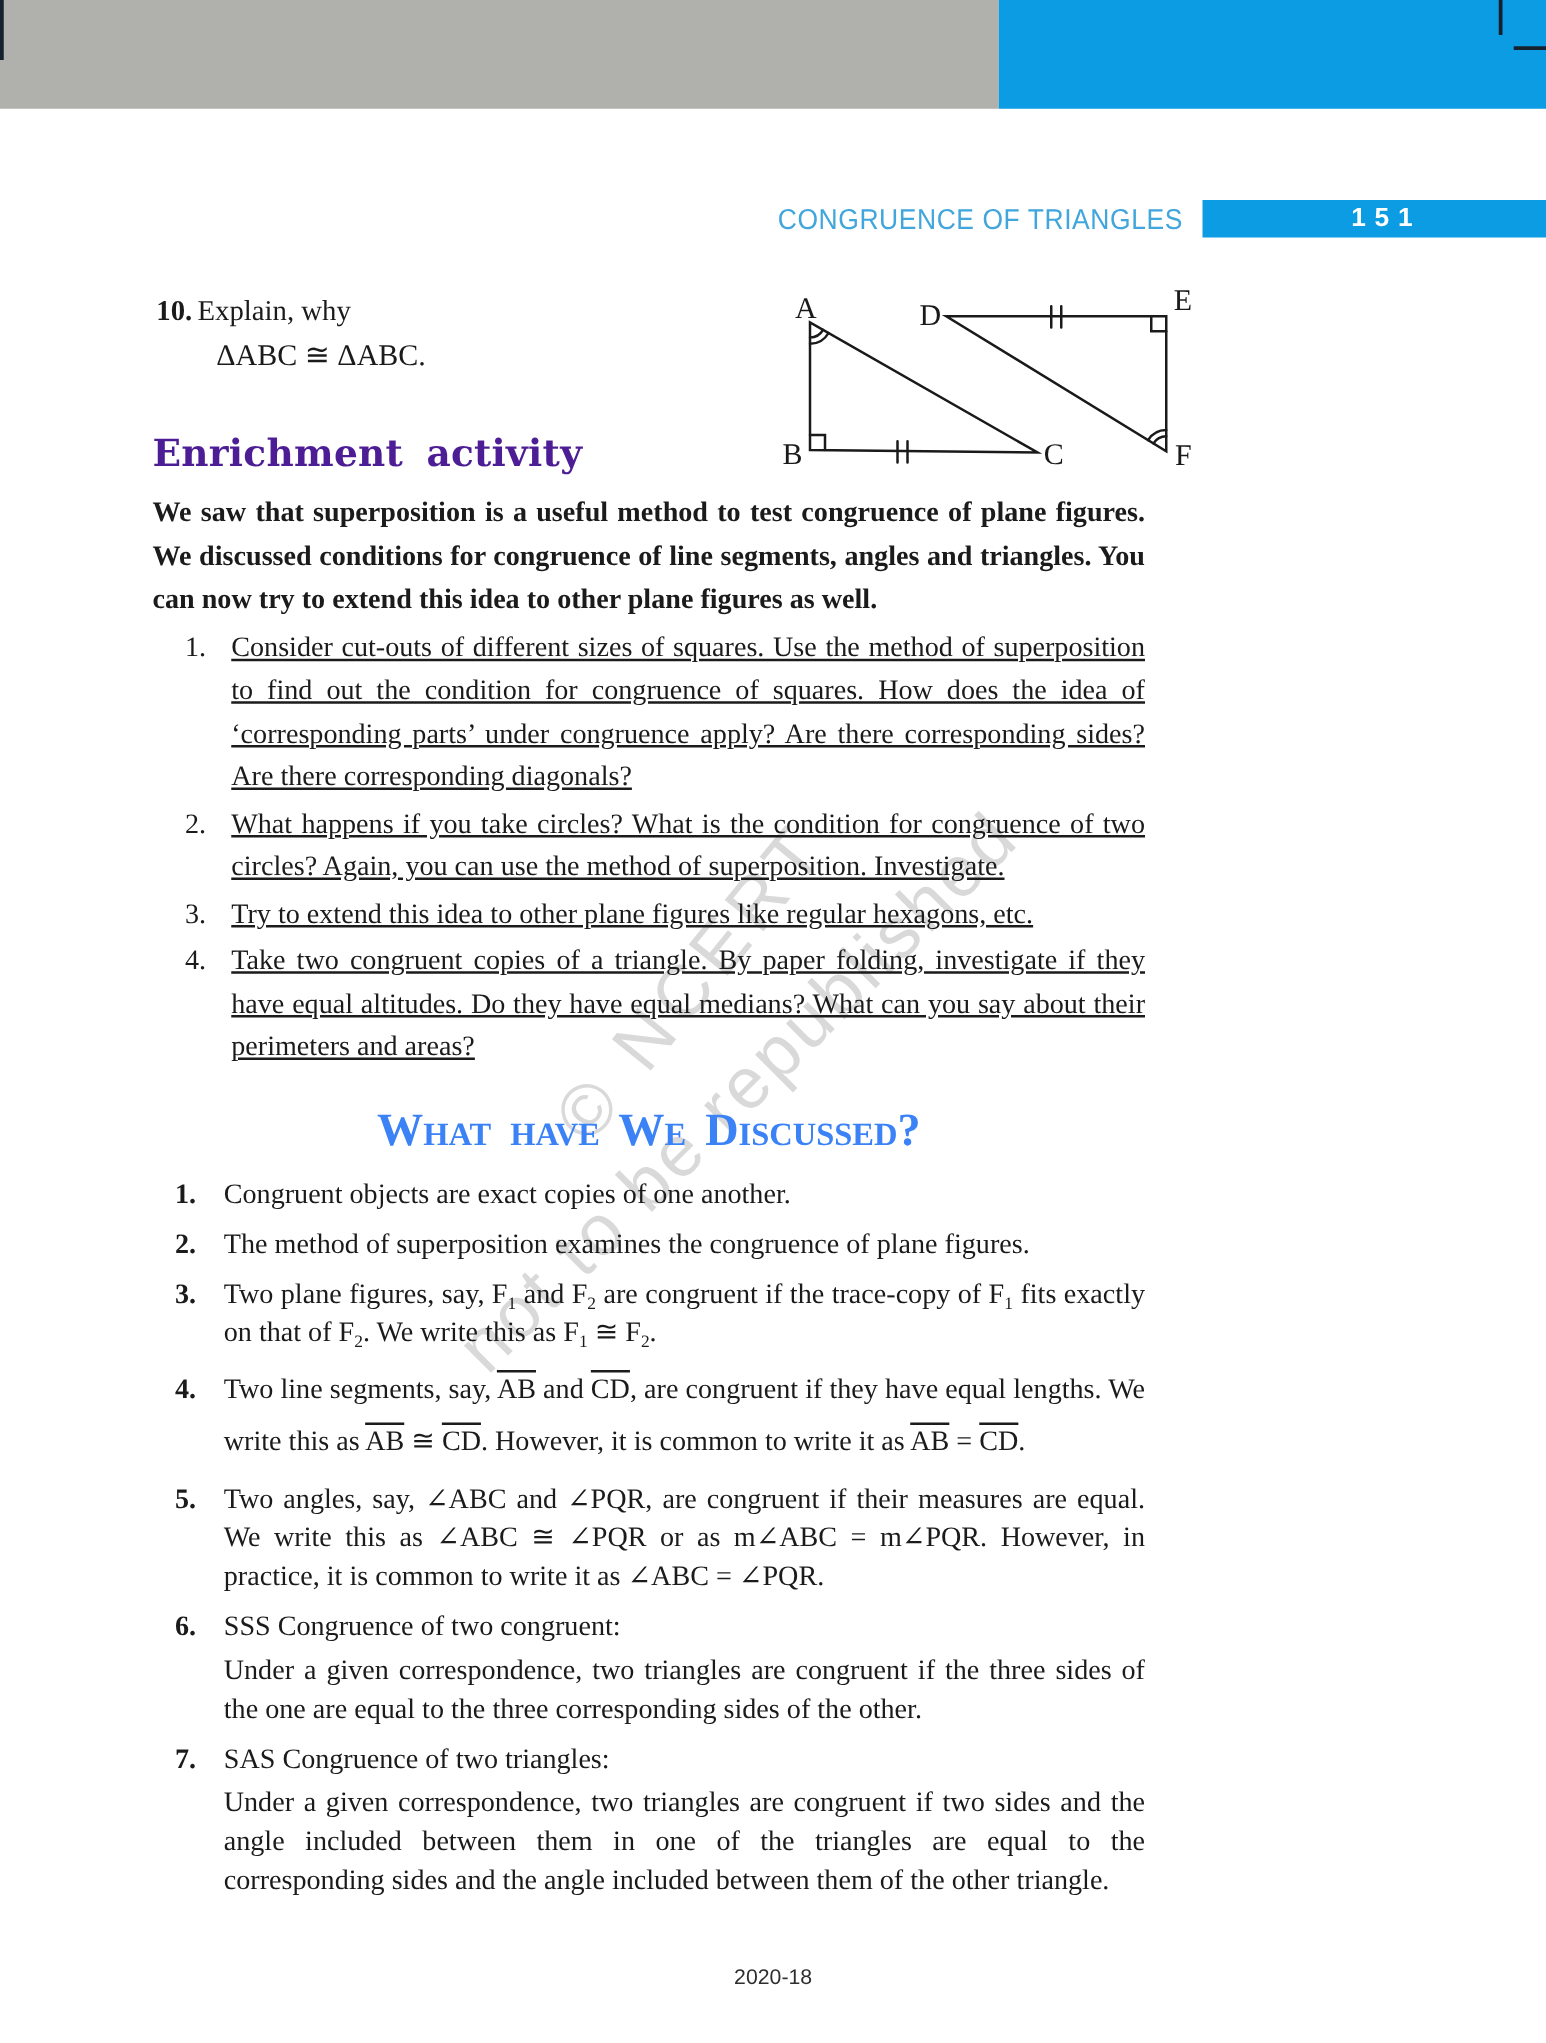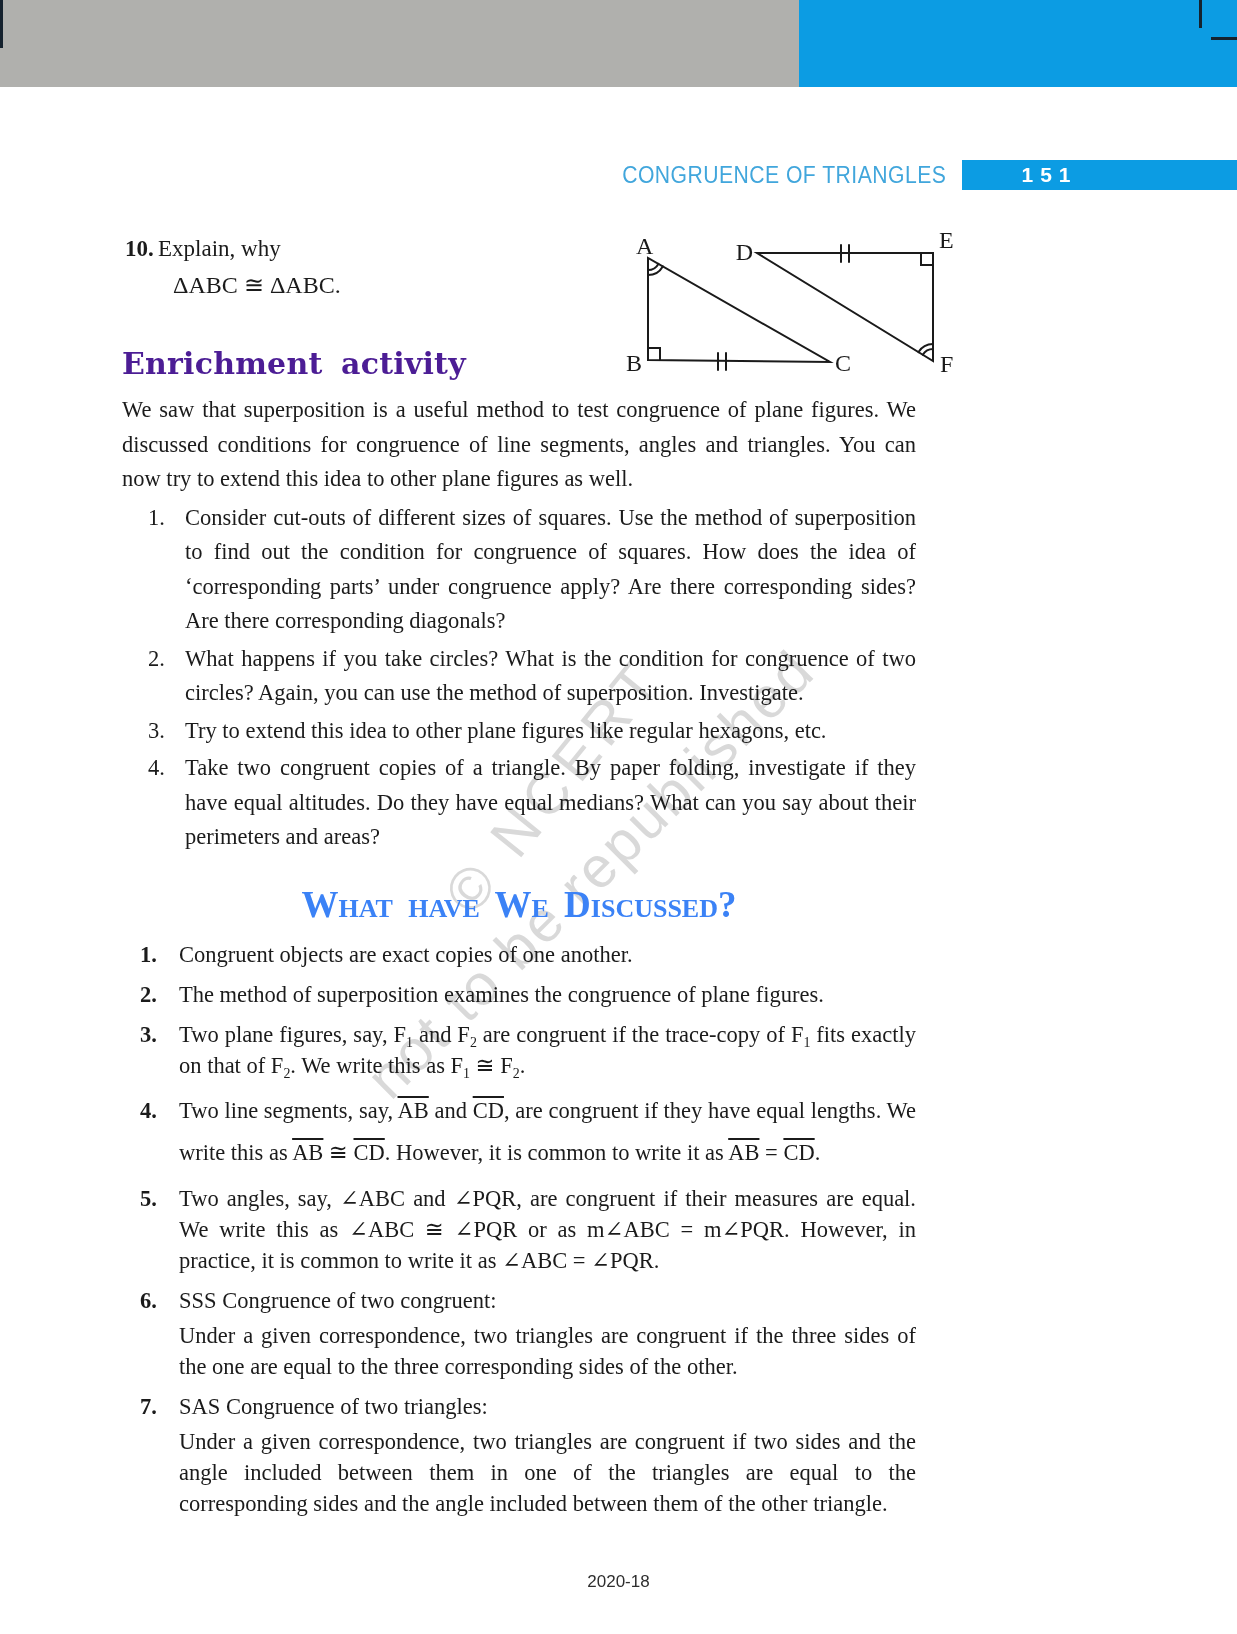--- a/index.html
+++ b/index.html
@@ -11,21 +11,21 @@
   .band-blue{position:absolute;left:799px;top:0;width:438px;height:87px;background:#0c9ce3;z-index:2;}
   .mark-tl{position:absolute;left:0;top:0;width:3px;height:48px;background:#15222e;z-index:3;}
   .mark-tr-v{position:absolute;left:1199px;top:0;width:3px;height:28px;background:#15222e;z-index:3;}
   .mark-tr-h{position:absolute;left:1211px;top:37px;width:26px;height:3px;background:#15222e;z-index:3;}
 
   
   .chapter-title{position:absolute;top:161px;right:291px;z-index:2;
       font-family:"Liberation Sans","DejaVu Sans",sans-serif;font-size:23px;line-height:28px;
       color:#41a6dc;letter-spacing:.5px;transform:scaleX(.92);transform-origin:100% 50%;white-space:nowrap;}
   .pagenum-box{position:absolute;left:962px;top:160px;width:275px;height:30px;background:#0c9ce3;z-index:2;}
-  .pagenum-box span{display:block;width:100%;height:30px;line-height:30px;text-align:center;box-sizing:border-box;
+  .pagenum-box span{display:block;width:100%;height:30px;line-height:30px;text-align:right;box-sizing:border-box;
       padding-right:100px;color:#ffffff;font-family:"Liberation Sans","DejaVu Sans",sans-serif;
       font-size:21px;font-weight:bold;letter-spacing:7px;}
 
   
   .wm{position:absolute;z-index:0;color:rgba(145,145,145,.34);
       font-family:"Liberation Sans","DejaVu Sans",sans-serif;text-align:center;white-space:nowrap;}
   .wm1{left:353px;top:752px;width:400px;font-size:58px;letter-spacing:7px;transform:rotate(-51deg);}
   .wm2{left:160px;top:840px;width:860px;font-size:58px;letter-spacing:3px;transform:rotate(-45deg);}
 
   
@@ -36,24 +36,24 @@
   .q10 .math{font-size:24px;}
 
   
   .fig{position:absolute;left:598px;top:222px;z-index:2;}
   .fig text{font-family:"Liberation Serif","DejaVu Serif",serif;font-size:24px;fill:#1a1a1a;}
 
   
   .section-enrich{position:absolute;left:122px;top:346px;width:794px;z-index:2;font-size:22.5px;line-height:34.5px;}
   .enrich-head{font-family:"DejaVu Serif","Liberation Serif",serif;font-weight:bold;color:#4c1d95;
       font-size:30px;line-height:29px;word-spacing:8px;letter-spacing:.2px;margin:3px 0 15px 0;}
-  .intro{text-align:justify;margin:0 0 4px 0;}
+  .intro{text-align:justify;margin:0 0 4px 0;font-weight:bold;}
   .en-item{display:flex;margin-top:3px;}
   .en-num{flex:0 0 63px;box-sizing:border-box;padding-left:26px;}
-  .en-text{flex:1 1 auto;text-align:justify;}
+  .en-text{flex:1 1 auto;text-align:justify;text-decoration:underline;}
 
   
   .section-disc{position:absolute;left:122px;top:886px;width:794px;z-index:2;font-size:22.5px;line-height:31px;}
   .disc-head{font-family:"Liberation Serif","DejaVu Serif",serif;font-variant:small-caps;font-weight:bold;
       color:#3b82f6;font-size:37px;line-height:38px;text-align:center;word-spacing:6px;margin:0 0 15px 0;}
   .di-item{display:flex;margin-top:9px;}
   .di-num{flex:0 0 57px;box-sizing:border-box;padding-left:18px;font-weight:bold;}
   .di-text{flex:1 1 auto;text-align:justify;}
   .di-sub{margin:4px 0 0 57px;text-align:justify;}
   .lh-tall{line-height:42px;}

